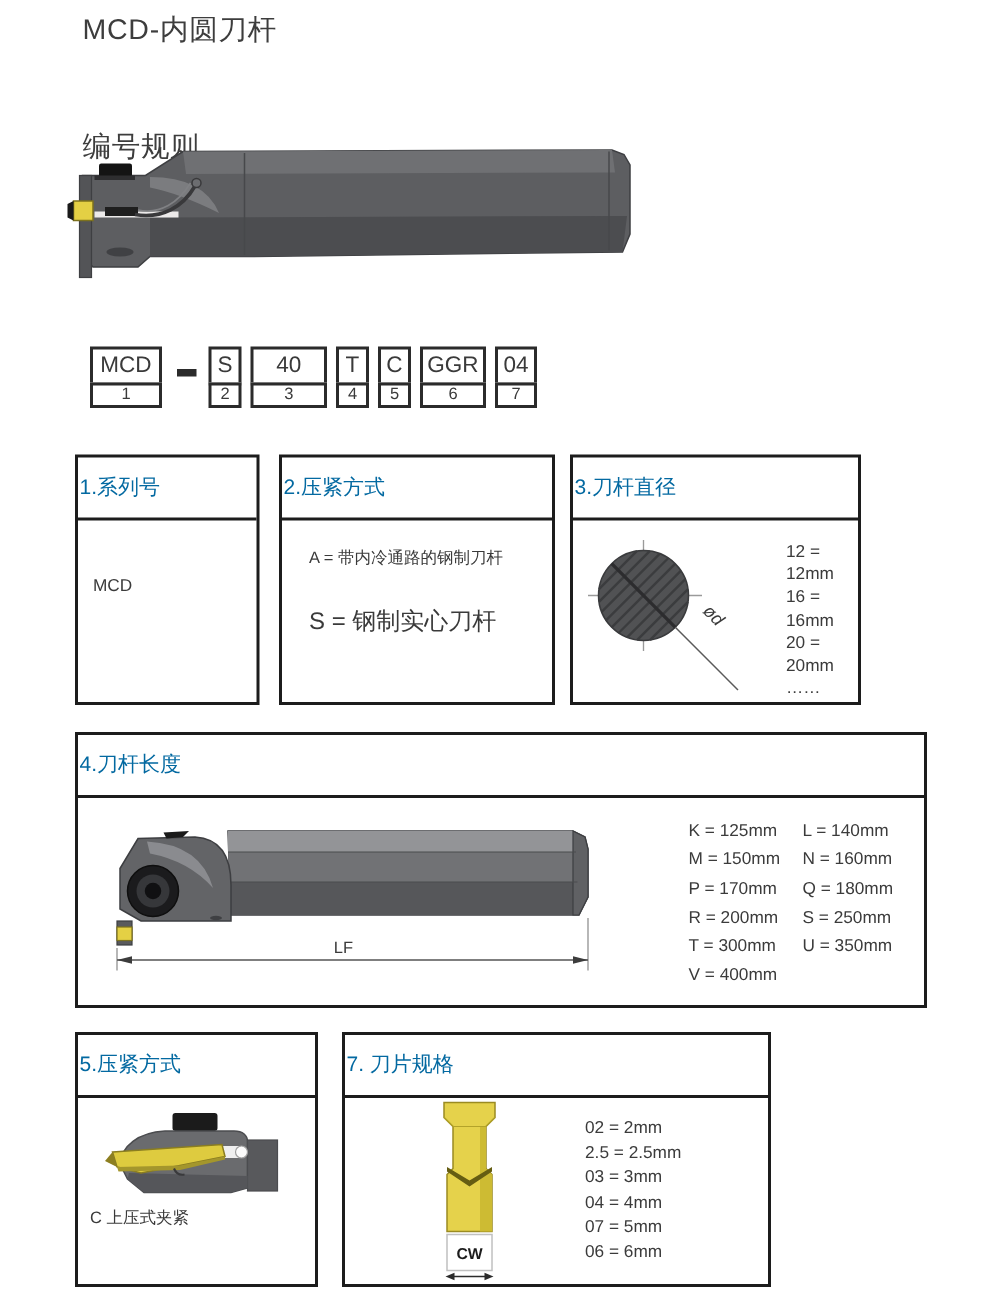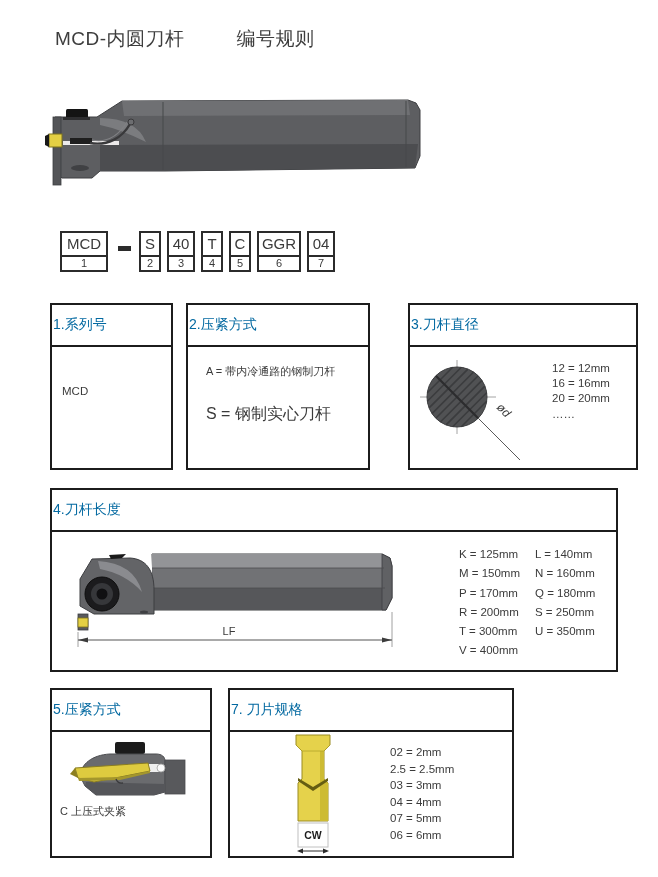--- a/index.html
+++ b/index.html
@@ -1,20 +1,20 @@
 <!DOCTYPE html>
 <html><head>
 <meta charset="utf-8">
 <style>
   html,body{margin:0;padding:0;background:#fff;}
   #page{position:relative;width:658px;height:877px;background:#ffffff;overflow:hidden;
         font-family:"Liberation Sans","DejaVu Sans",sans-serif;color:#3a3a3a;}
   
-  .title-row{position:absolute;left:55px;top:26px;display:flex;gap:52px;
-             font-size:19px;font-weight:500;color:#3d3d3d;letter-spacing:.5px;}
+  .title-row{position:absolute;left:55px;top:7px;display:flex;gap:52px;
+             font-size:19px;font-weight:500;color:#3d3d3d;letter-spacing:.5px;flex-direction:column;}
   
   .product-svg{position:absolute;left:40px;top:88px;}
   
   .code-row{position:absolute;left:60px;top:231px;display:flex;align-items:flex-start;}
   .code-seg{display:flex;flex-direction:column;margin-right:6px;}
   .code-top{border:2px solid #2b2b2b;height:22px;line-height:22px;text-align:center;
             font-size:15px;color:#3a3a3a;background:#fff;}
   .code-bot{border:2px solid #2b2b2b;margin-top:-2px;height:13px;line-height:13px;
             text-align:center;font-size:11px;color:#3a3a3a;background:#fff;}
   .code-dash{width:13px;height:5px;background:#2b2b2b;margin:15px 8px 0 4px;}
@@ -70,21 +70,21 @@
   <div class="code-row">
     <div class="code-seg" style="width:48px;">
       <div class="code-top">MCD</div>
       <div class="code-bot">1</div>
     </div>
     <div class="code-dash"></div>
     <div class="code-seg" style="width:22px;">
       <div class="code-top">S</div>
       <div class="code-bot">2</div>
     </div>
-    <div class="code-seg" style="width:28px;">
+    <div class="code-seg" style="width:51px;">
       <div class="code-top">40</div>
       <div class="code-bot">3</div>
     </div>
     <div class="code-seg" style="width:22px;">
       <div class="code-top">T</div>
       <div class="code-bot">4</div>
     </div>
     <div class="code-seg" style="width:22px;">
       <div class="code-top">C</div>
       <div class="code-bot">5</div>
@@ -107,21 +107,21 @@
   </div>
 
   <div class="ibox" style="left:186px;top:303px;width:184px;height:167px;">
     <div class="ibox-header">2.压紧方式</div>
     <div class="ibox-content">
       <span class="abs" style="left:18px;top:17px;font-size:11px;">A = 带内冷通路的钢制刀杆</span>
       <span class="abs" style="left:18px;top:57px;font-size:16px;">S = 钢制实心刀杆</span>
     </div>
   </div>
 
-  <div class="ibox" style="left:408px;top:303px;width:230px;height:167px;">
+  <div class="ibox" style="left:380px;top:303px;width:194px;height:167px;">
     <div class="ibox-header">3.刀杆直径</div>
     <div class="ibox-content">
       <svg class="abs" style="left:8px;top:6px;" width="120" height="115" viewBox="0 0 120 115">
         <line x1="2" y1="44" x2="78" y2="44" stroke="#9a9a9a" stroke-width="0.9"></line>
         <line x1="39" y1="7" x2="39" y2="81" stroke="#9a9a9a" stroke-width="0.9"></line>
         <circle cx="39" cy="44" r="30" fill="#515254" stroke="#3a3b3d" stroke-width="1"></circle>
         <g stroke="#3b3c3e" stroke-width="1.6">
           <line x1="9.3" y1="39.7" x2="34.7" y2="14.3"></line>
           <line x1="9.3" y1="48.3" x2="43.3" y2="14.3"></line>
           <line x1="11.1" y1="54.9" x2="49.9" y2="16.1"></line>

